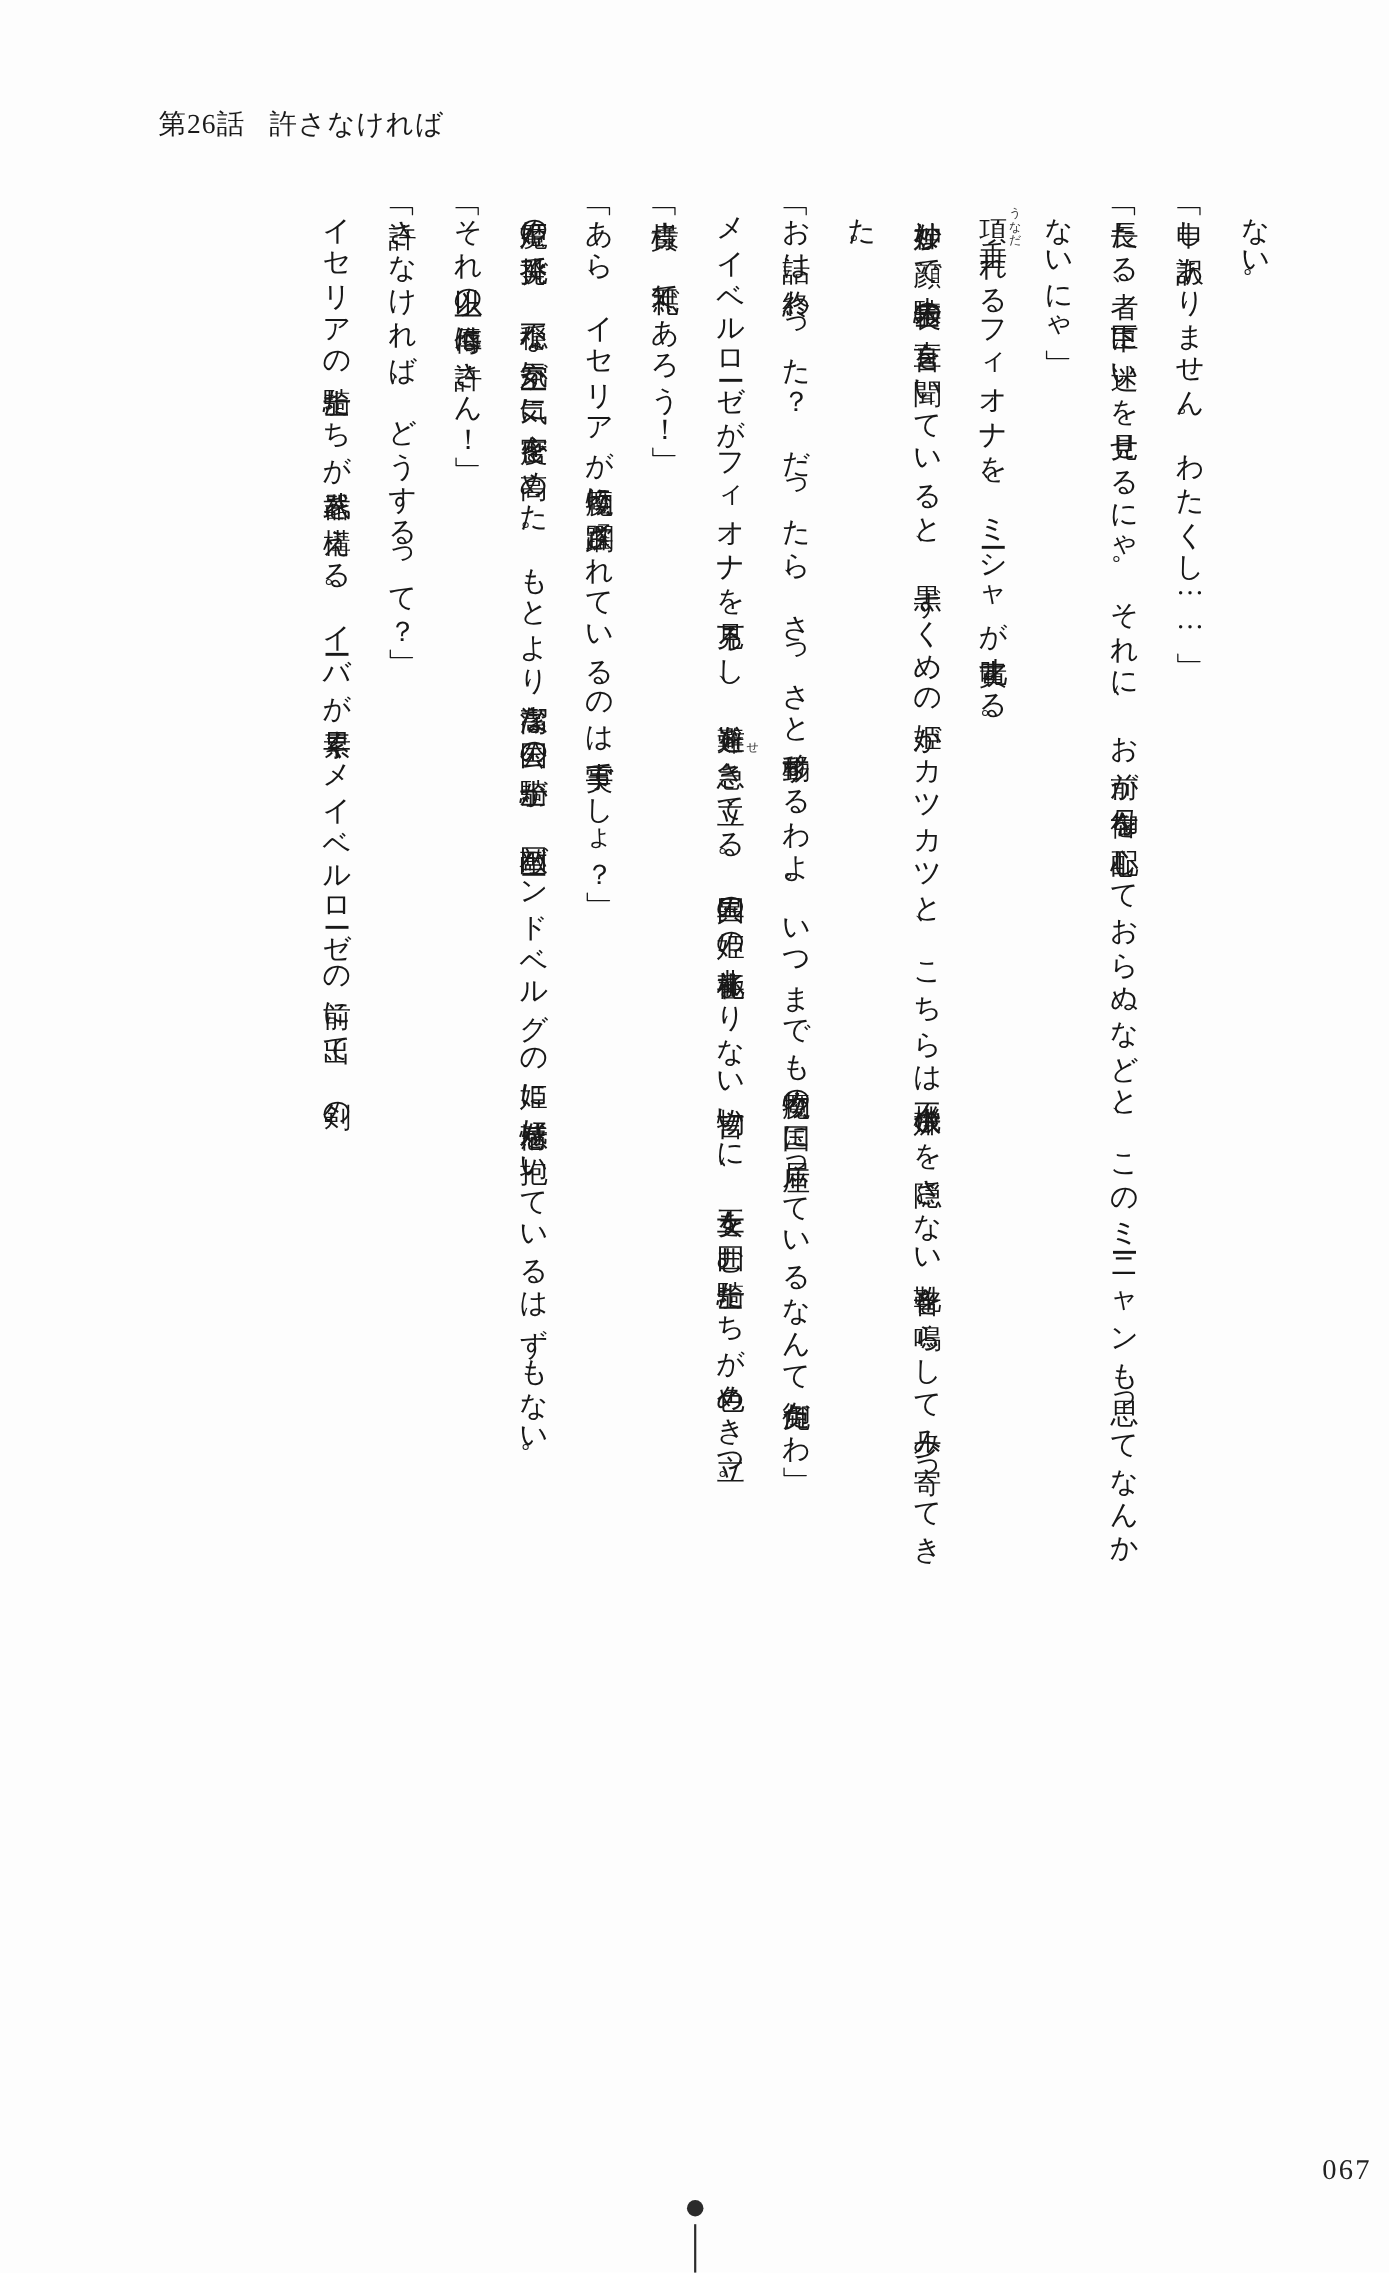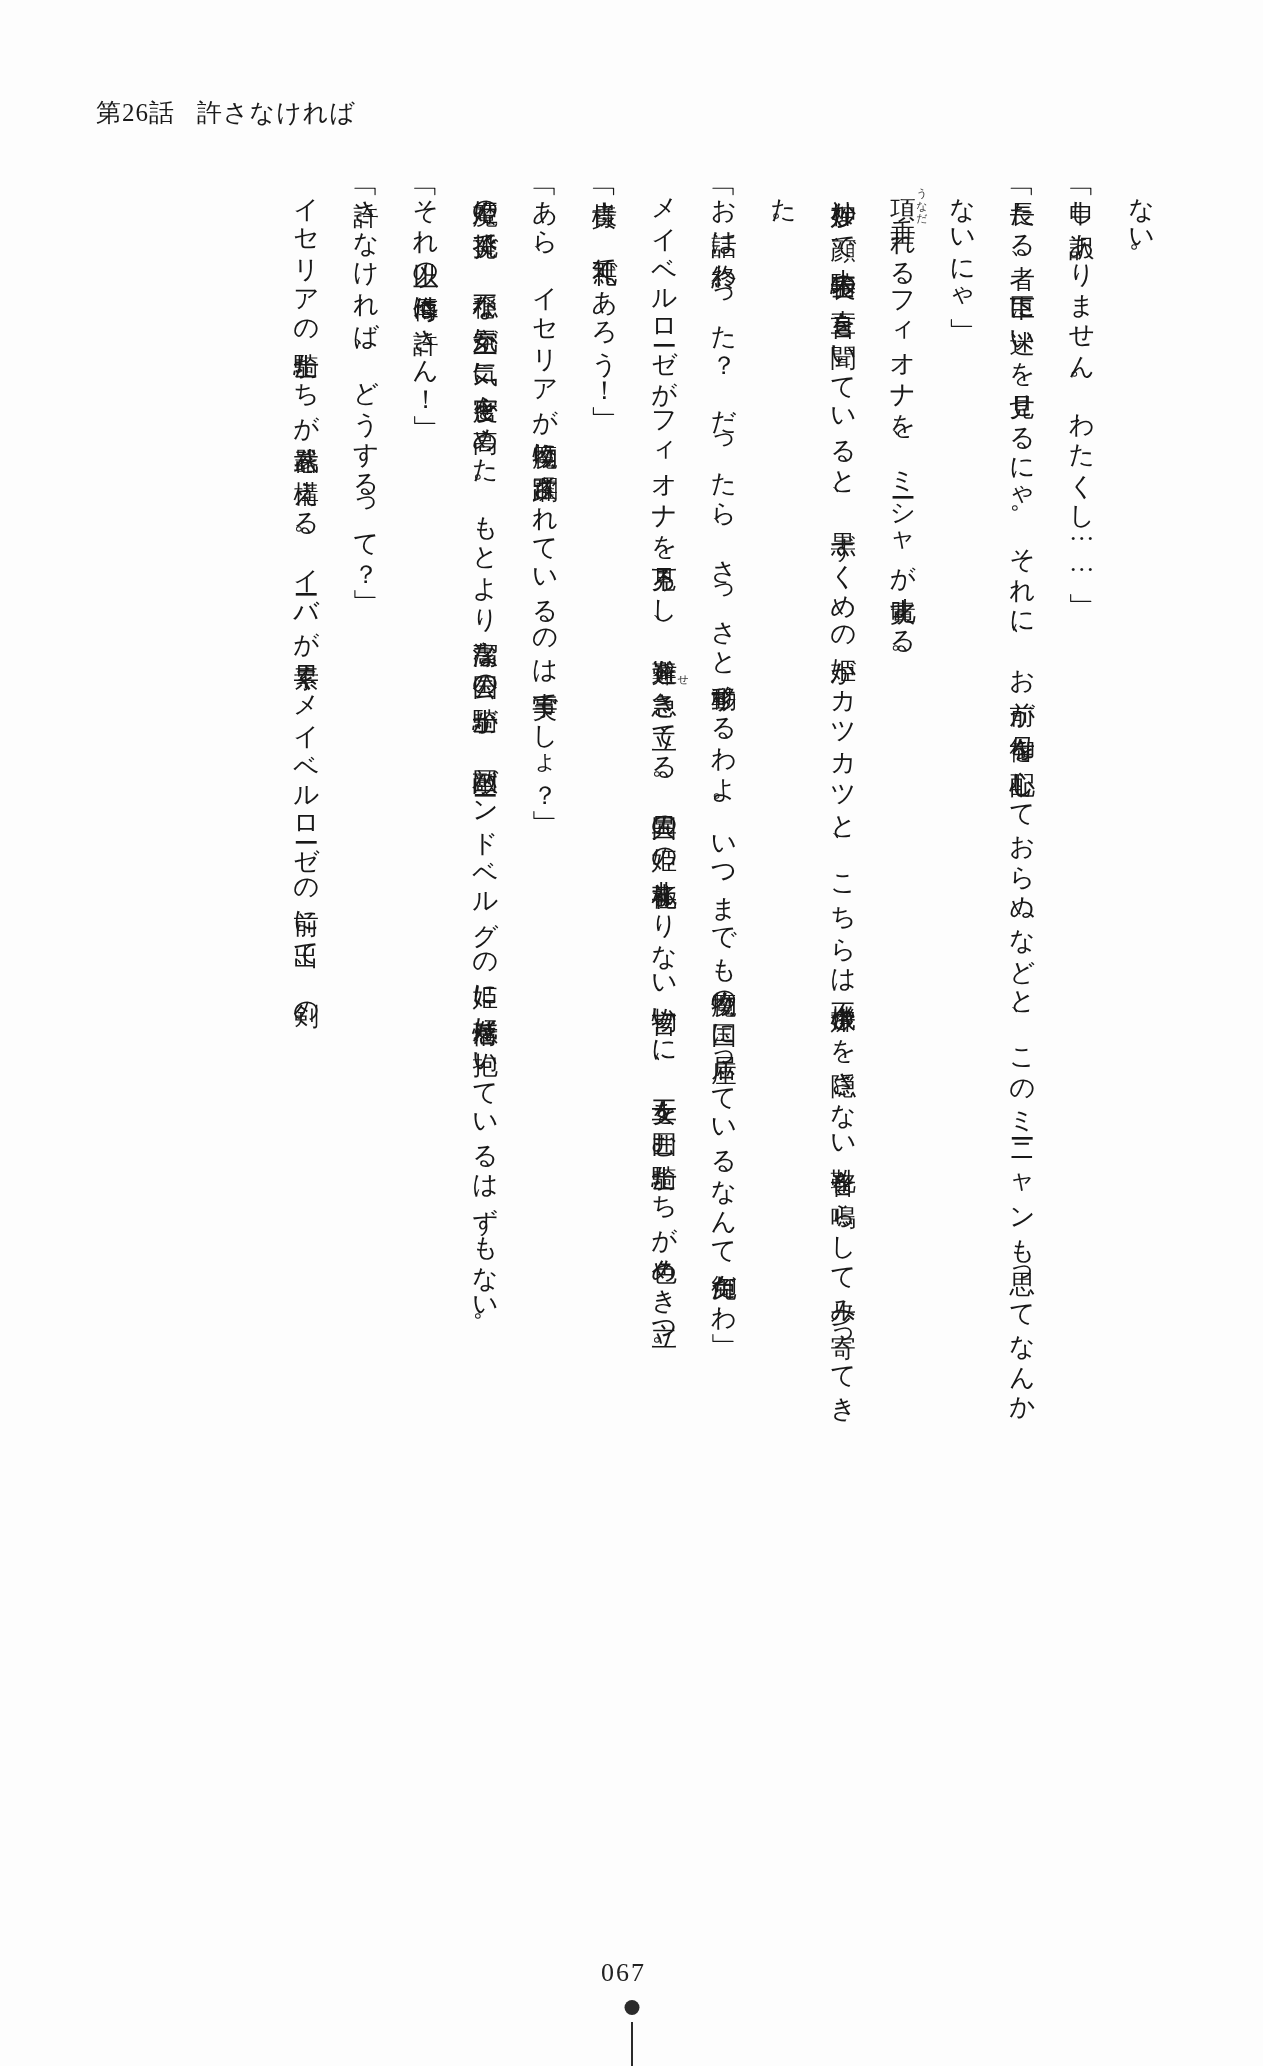--- a/index.html
+++ b/index.html
@@ -27,20 +27,21 @@
     position: absolute;
     top: 96px;
     left: 96px;
     font-size: 25px;
     letter-spacing: 1px;
     color: #1a1a1a;
     white-space: nowrap;
   }
   .running-head .chap-num {
     margin-right: 22px;
+    margin-left: 48px;
   }
 
   
   .vtext {
     position: absolute;
     top: 180px;
     right: 92px;
     height: 1230px;
     writing-mode: vertical-rl;
     -webkit-writing-mode: vertical-rl;
@@ -66,21 +67,21 @@
     line-height: 1;
     color: #333;
   }
 
   
   .folio {
     position: absolute;
     left: 0;
     right: 16px;
     bottom: 78px;
-    text-align: center;
+    text-align: right;
     font-size: 26px;
     letter-spacing: 2px;
     color: #222;
     font-family: "Liberation Serif", "DejaVu Serif", serif;
   }
 
   
   .bottom-mark {
     position: absolute;
     left: 50%;

